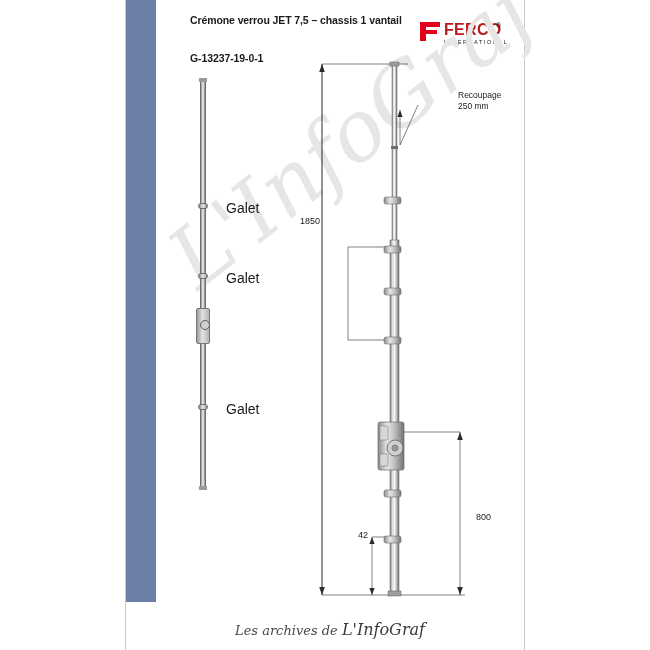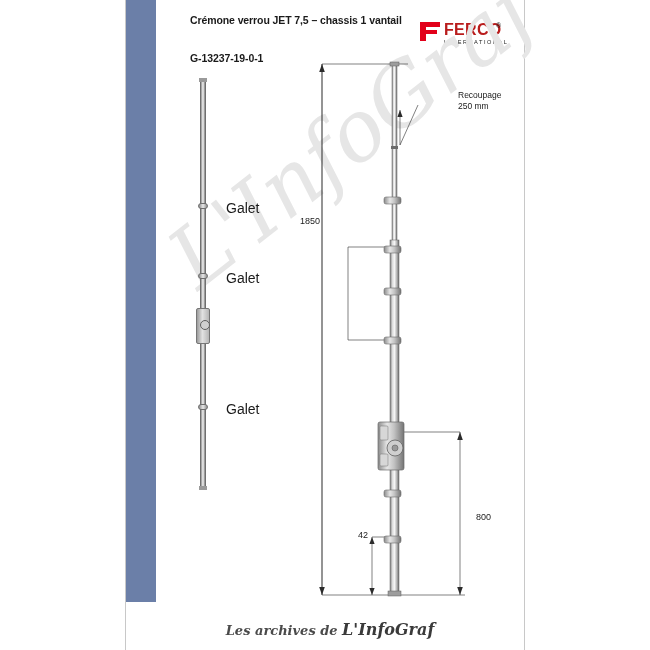--- a/index.html
+++ b/index.html
@@ -149,21 +149,20 @@
     position: absolute;
     left: 160px;
     top: 620px;
     width: 340px;
     text-align: center;
     font-family: "DejaVu Serif", serif;
     font-style: italic;
     font-size: 13px;
     color: #4a4a4a;
     white-space: nowrap;
-    font-weight: bold;
   }
   .footer .big {
     font-size: 16px;
     color: #3a3a3a;
   }
 
   
   .left-strip {
     position: absolute;
     left: 196px;

